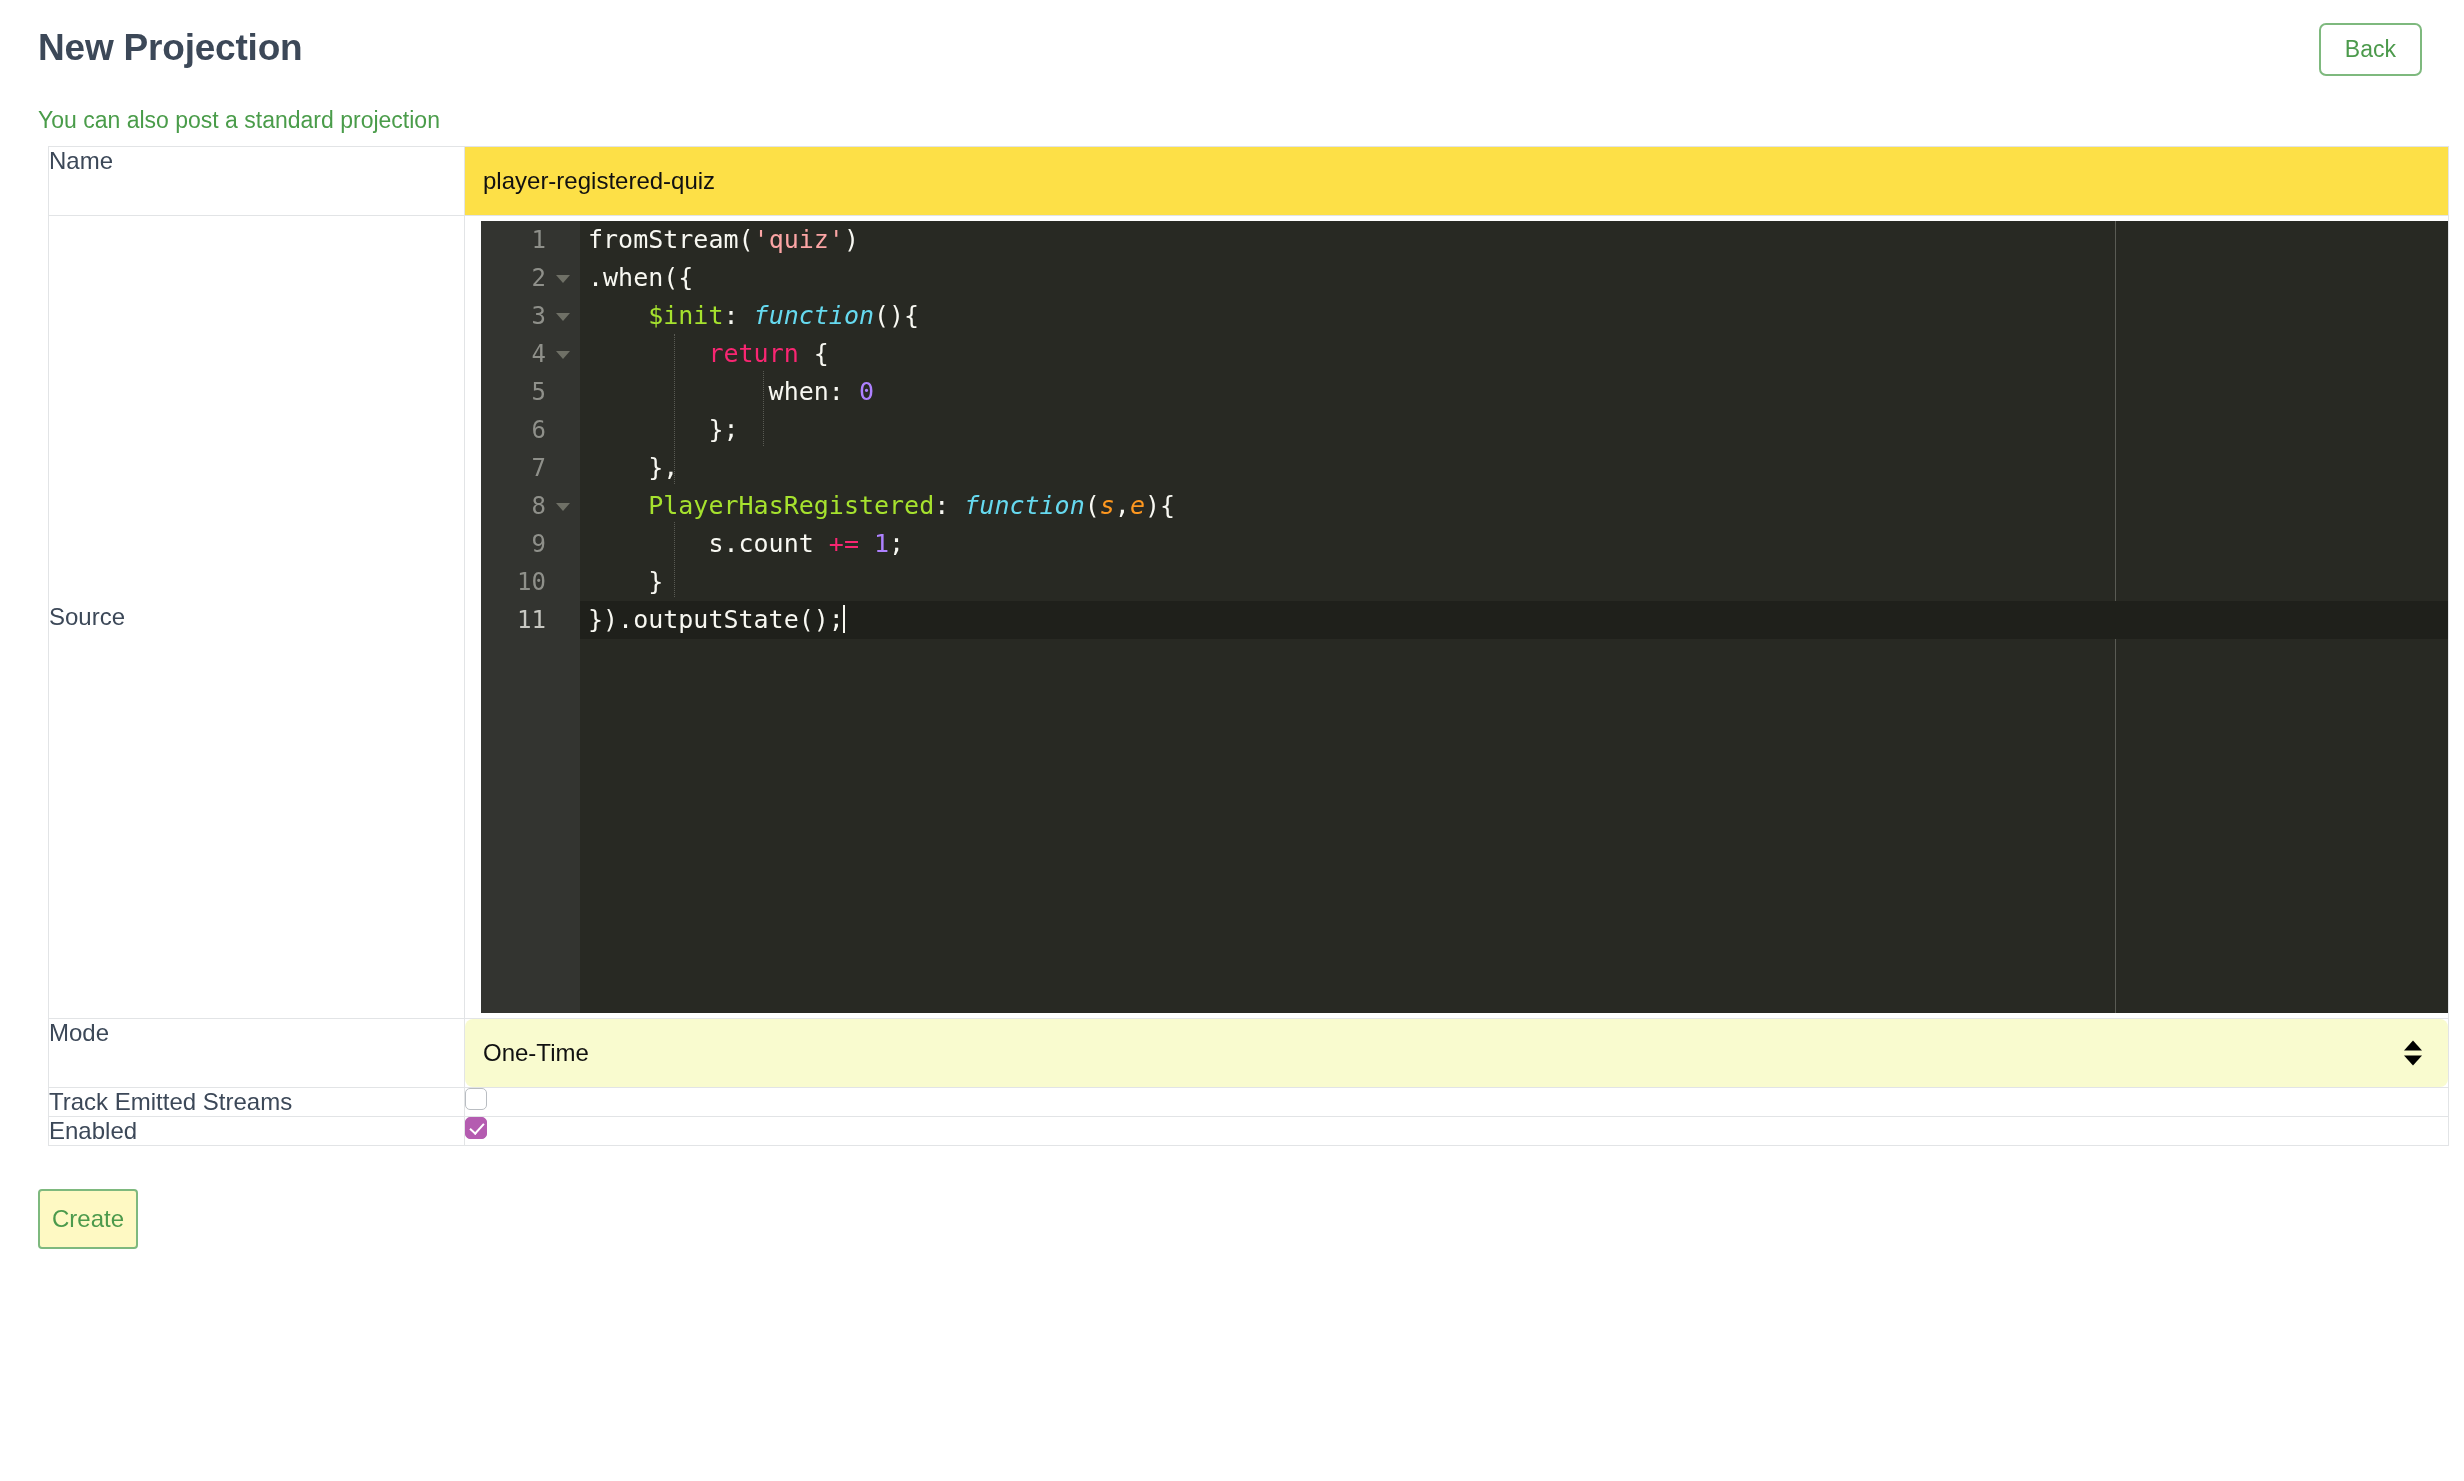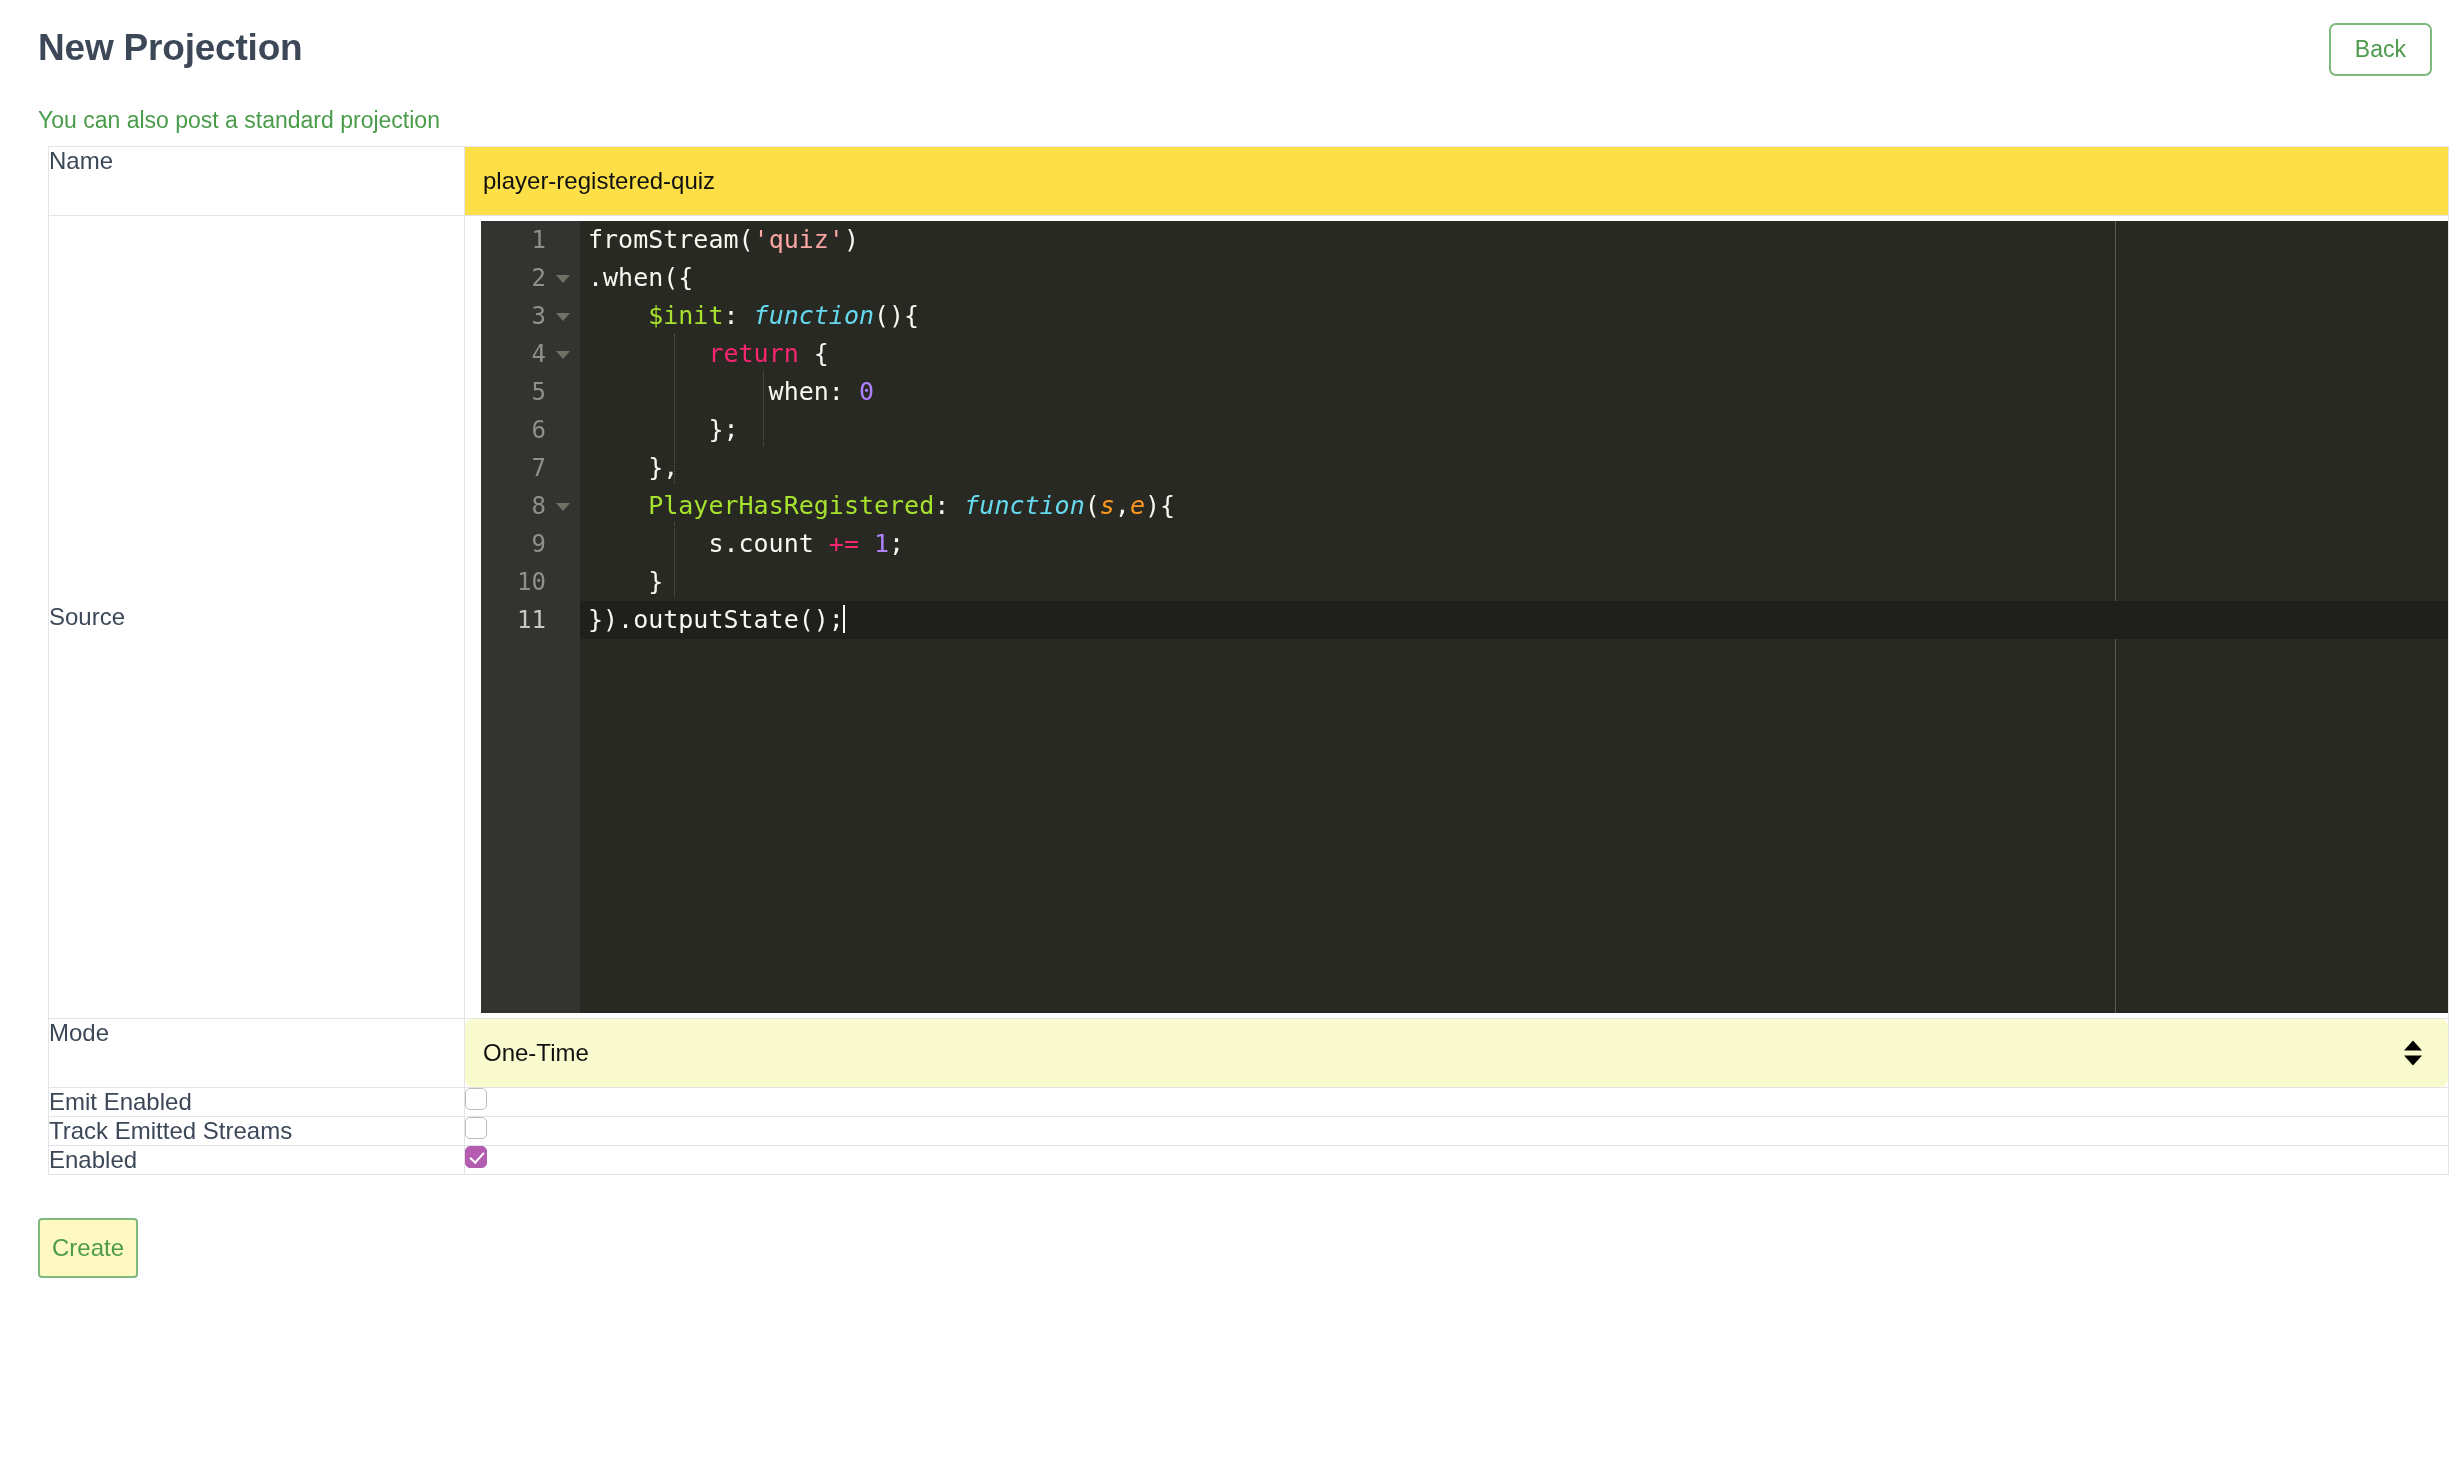--- a/index.html
+++ b/index.html
@@ -39,21 +39,21 @@
   .back-button {
     font-size: 23px;
     color: #4c9a4c;
     background: #ffffff;
     border: 2px solid #7eb97e;
     border-radius: 7px;
     padding: 12px 24px;
     line-height: 1.1;
     cursor: pointer;
     margin-top: 5px;
-    margin-right: 0;
+    margin-right: 10px;
     font-family: "Liberation Sans", sans-serif;
   }
 
   
   .helper-link {
     display: block;
     font-size: 23px;
     color: #4a9c4a;
     text-decoration: none;
     margin: 16px 0 12px 6px;
@@ -347,26 +347,20 @@
             <input class="select-input" readonly="" type="text" value="One-Time" style="">
             <span class="select-arrows">
               <span class="arrow-up"></span>
               <span class="arrow-down"></span>
             </span>
           </div>
         </td>
       </tr>
 
 
-      <tr>
-        <td class="label-cell">Emit Enabled</td>
-        <td class="field-cell cb-cell">
-          <span class="checkbox"></span>
-        </td>
-      </tr>
 
       <tr>
         <td class="label-cell">Track Emitted Streams</td>
         <td class="field-cell cb-cell">
           <span class="checkbox"></span>
         </td>
       </tr>
 
       <tr>
         <td class="label-cell">Enabled</td>

